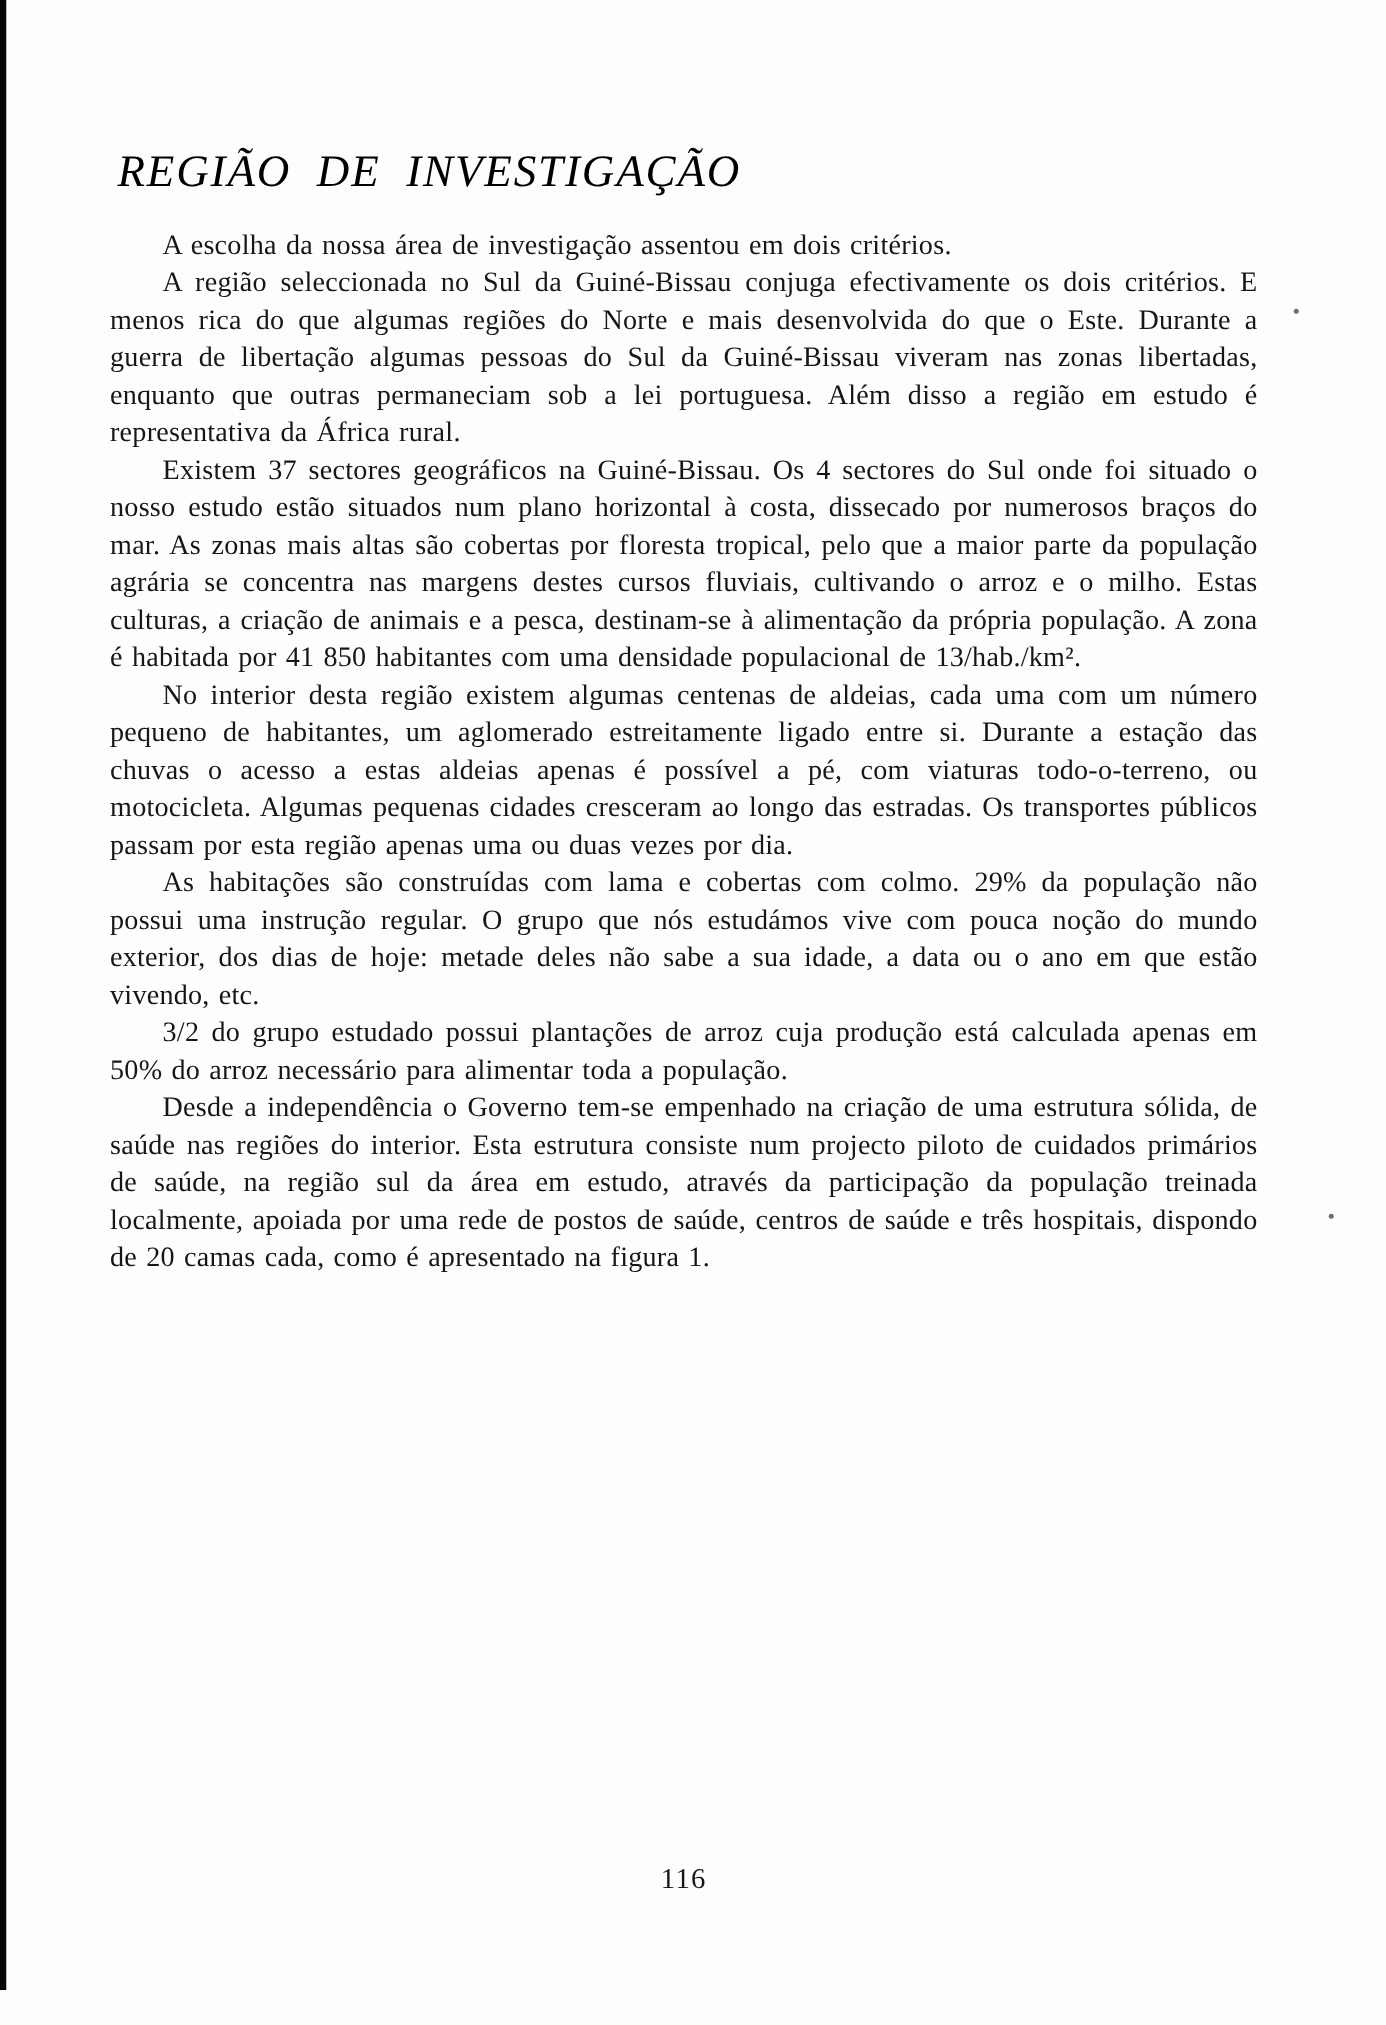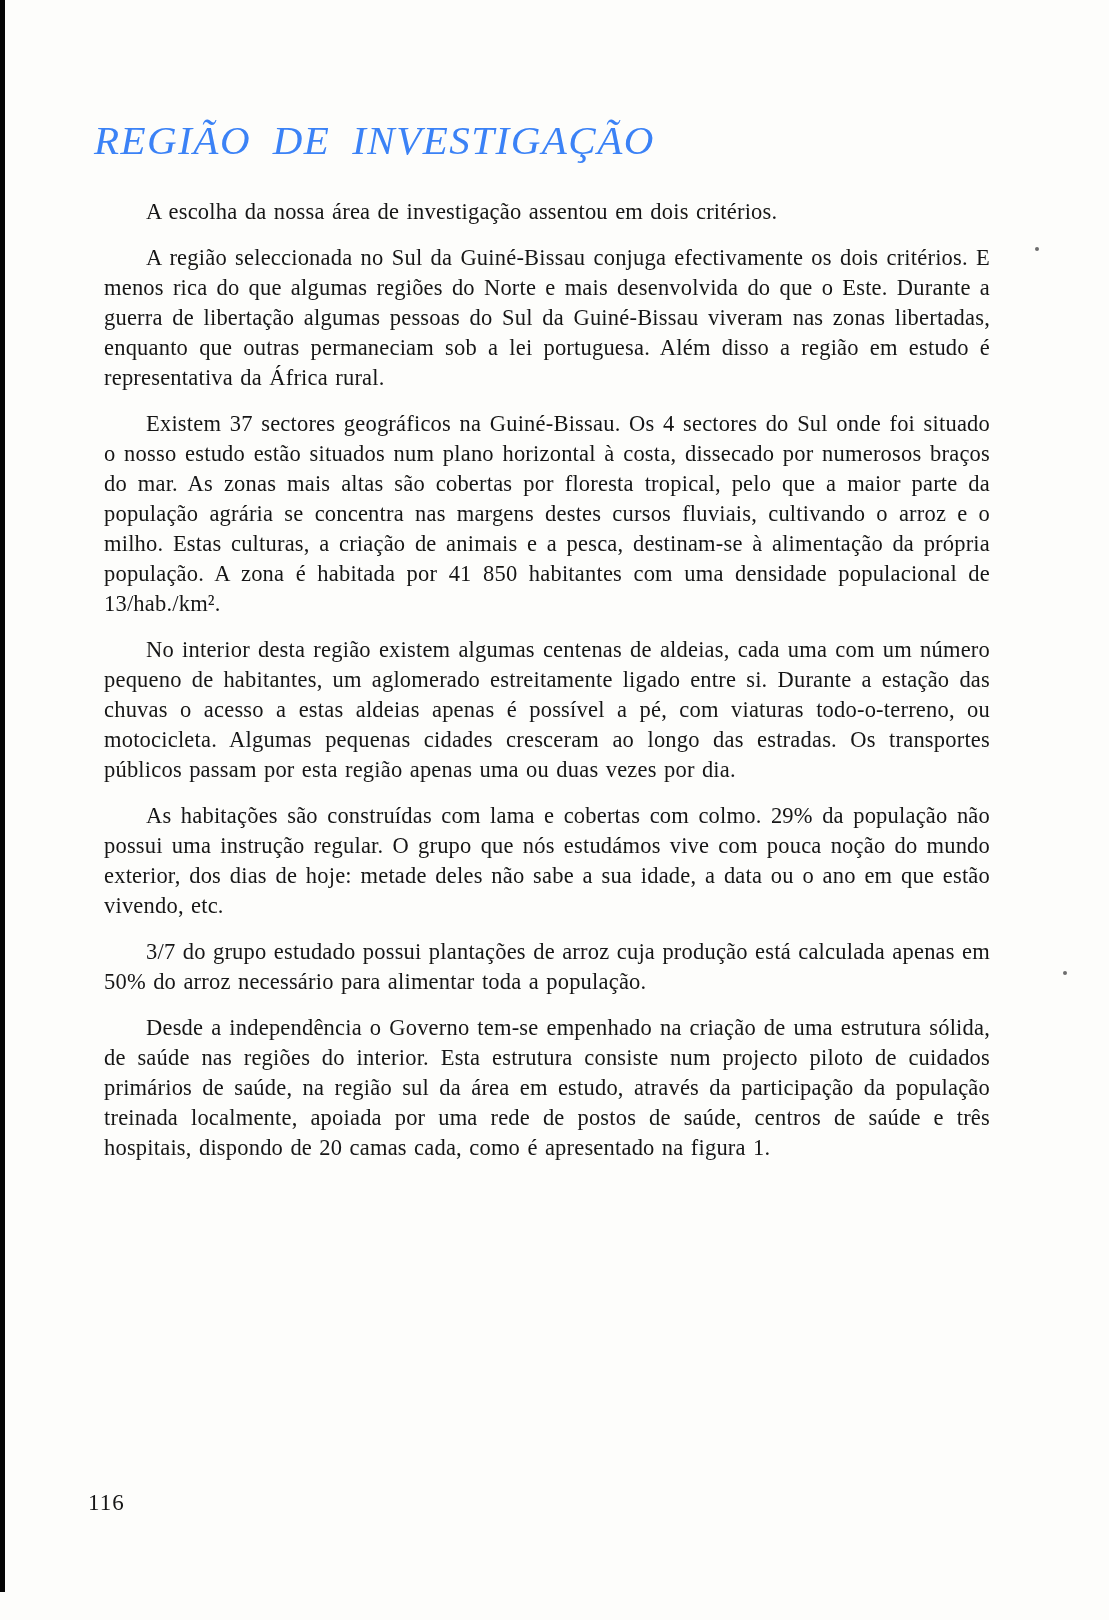--- a/index.html
+++ b/index.html
@@ -22,48 +22,49 @@
     top: 0;
     width: 5px;
     height: 1592px;
     background: #050505;
   }
   .heading {
     position: absolute;
     left: 94px;
     top: 116px;
     margin: 0;
-    font-size: 41px;
+    font-size: 36px;
     font-style: italic;
     font-weight: normal;
     letter-spacing: 1.5px;
     word-spacing: 10px;
     white-space: nowrap;
-    color: #3b82f6;
+    color: #000000;
   }
   .body-text {
     position: absolute;
     left: 88px;
     top: 181px;
     width: 918px;
     font-size: 22.5px;
     line-height: 30px;
     text-align: justify;
     letter-spacing: 0.2px;
     word-spacing: 1.5px;
   }
   .body-text p {
-    margin: 16px;
+    margin: 0;
     text-indent: 42px;
   }
   .page-number {
     position: absolute;
     left: 88px;
     top: 1490px;
     width: 918px;
+    text-align: center;
     font-size: 23px;
     letter-spacing: 1px;
     color: #161616;
   }
   .speck {
     position: absolute;
     width: 4px;
     height: 4px;
     border-radius: 50%;
     background: #6d6d6d;
@@ -79,21 +80,21 @@
   <div class="scan-edge-line"></div>
 
   <h1 class="heading">REGIÃO DE INVESTIGAÇÃO</h1>
 
   <div class="body-text">
     <p>A escolha da nossa área de investigação assentou em dois critérios.</p>
     <p>A região seleccionada no Sul da Guiné-Bissau conjuga efectivamente os dois critérios. E menos rica do que algumas regiões do Norte e mais desenvolvida do que o Este. Durante a guerra de libertação algumas pessoas do Sul da Guiné-Bissau viveram nas zonas libertadas, enquanto que outras permaneciam sob a lei portuguesa. Além disso a região em estudo é representativa da África rural.</p>
     <p>Existem 37 sectores geográficos na Guiné-Bissau. Os 4 sectores do Sul onde foi situado o nosso estudo estão situados num plano horizontal à costa, dissecado por numerosos braços do mar. As zonas mais altas são cobertas por floresta tropical, pelo que a maior parte da população agrária se concentra nas margens destes cursos fluviais, cultivando o arroz e o milho. Estas culturas, a criação de animais e a pesca, destinam-se à alimentação da própria população. A zona é habitada por 41 850 habitantes com uma densidade populacional de 13/hab./km².</p>
     <p>No interior desta região existem algumas centenas de aldeias, cada uma com um número pequeno de habitantes, um aglomerado estreitamente ligado entre si. Durante a estação das chuvas o acesso a estas aldeias apenas é possível a pé, com viaturas todo-o-terreno, ou motocicleta. Algumas pequenas cidades cresceram ao longo das estradas. Os transportes públicos passam por esta região apenas uma ou duas vezes por dia.</p>
     <p>As habitações são construídas com lama e cobertas com colmo. 29% da população não possui uma instrução regular. O grupo que nós estudámos vive com pouca noção do mundo exterior, dos dias de hoje: metade deles não sabe a sua idade, a data ou o ano em que estão vivendo, etc.</p>
-    <p>3/7 do grupo estudado possui plantações de arroz cuja produção está calculada apenas em 50% do arroz necessário para alimentar toda a população.</p>
+    <p>3/2 do grupo estudado possui plantações de arroz cuja produção está calculada apenas em 50% do arroz necessário para alimentar toda a população.</p>
     <p>Desde a independência o Governo tem-se empenhado na criação de uma estrutura sólida, de saúde nas regiões do interior. Esta estrutura consiste num projecto piloto de cuidados primários de saúde, na região sul da área em estudo, através da participação da população treinada localmente, apoiada por uma rede de postos de saúde, centros de saúde e três hospitais, dispondo de 20 camas cada, como é apresentado na figura 1.</p>
   </div>
 
   <div class="page-number">116</div>
 
   <div class="speck speck-1"></div>
   <div class="speck speck-2"></div>
 
 </div>
 

